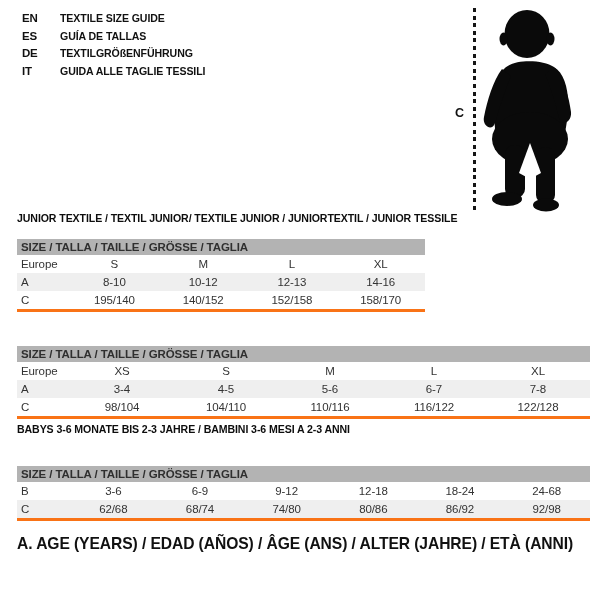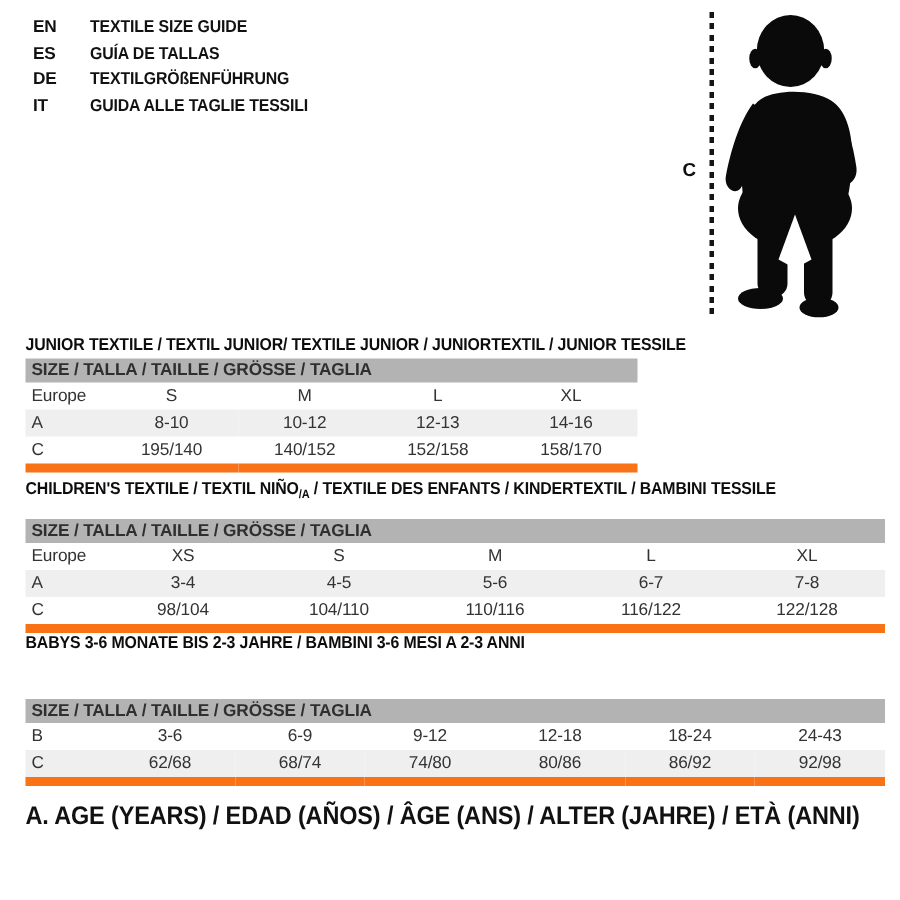--- a/index.html
+++ b/index.html
@@ -15,28 +15,28 @@
   .lang-label { font-weight:700; font-size:11.5px; letter-spacing:-0.1px; }
 
   
   .measure-line { position:absolute; left:473px; top:8px; width:2.5px; height:203px;
     background:repeating-linear-gradient(to bottom, #151515 0 4px, transparent 4px 7.6px); }
   .measure-label { position:absolute; left:455px; top:106px; font-weight:700; font-size:12.5px; }
   .toddler-svg { position:absolute; left:480px; top:5px; width:114px; height:208px; }
 
   
   .tbl-title { position:absolute; left:17px; font-weight:700; font-size:11.5px; color:#0d0d0d; letter-spacing:-0.1px; white-space:nowrap; }
-  .t1-title { top:224px; }
+  .t1-title { top:212px; }
   .t2-title { top:320px; }
   .t3-title { top:422px; line-height:15.5px; }
   .sub { font-size:8px; vertical-align:sub; }
 
   
   .size-table { position:absolute; left:17px; border-collapse:collapse; table-layout:fixed;
-    font-size:11.5px; color:#333; border-bottom:6px solid #f97316; }
+    font-size:11.5px; color:#333; border-bottom:3px solid #f97316; }
   .t1 { top:239px; width:408px; }
   .t2 { top:346px; width:573px; }
   .t3 { top:466px; width:573px; }
   .size-table th.bar { background:#b3b3b3; color:#2f2f2f; font-weight:700; text-align:left;
     font-size:11.5px; height:16px; line-height:16px; padding:0 0 0 4px; letter-spacing:-0.1px; }
   .size-table td { height:18px; padding:0; text-align:center; font-weight:400; letter-spacing:-0.1px; }
   .size-table td.lbl { text-align:left; padding-left:4px;margin-left:36px; }
   .size-table tbody tr:nth-child(even) { background:#efefef; }
 
   
@@ -118,21 +118,20 @@
       <tr>
         <td class="lbl">C</td>
         <td>195/140</td>
         <td>140/152</td>
         <td>152/158</td>
         <td>158/170</td>
       </tr>
     </tbody>
   </table>
 
-  <div class="tbl-title t2-title"><span class="cond"><span>CHILDREN'S TEXTILE / TEXTIL NIÑO</span><span class="sub">/A</span><span> / TEXTILE DES ENFANTS / KINDERTEXTIL / BAMBINI TESSILE</span></span></div>
   <table class="size-table t2">
     <colgroup>
         <col style="width:53px">
         <col>
         <col>
         <col>
         <col>
         <col>
       </colgroup>
     <thead>
@@ -187,21 +186,21 @@
       </tr>
     </thead>
     <tbody>
       <tr>
         <td class="lbl">B</td>
         <td>3-6</td>
         <td>6-9</td>
         <td>9-12</td>
         <td>12-18</td>
         <td>18-24</td>
-        <td>24-43</td>
+        <td>24-68</td>
       </tr>
       <tr>
         <td class="lbl">C</td>
         <td>62/68</td>
         <td>68/74</td>
         <td>74/80</td>
         <td>80/86</td>
         <td>86/92</td>
         <td>92/98</td>
       </tr>

